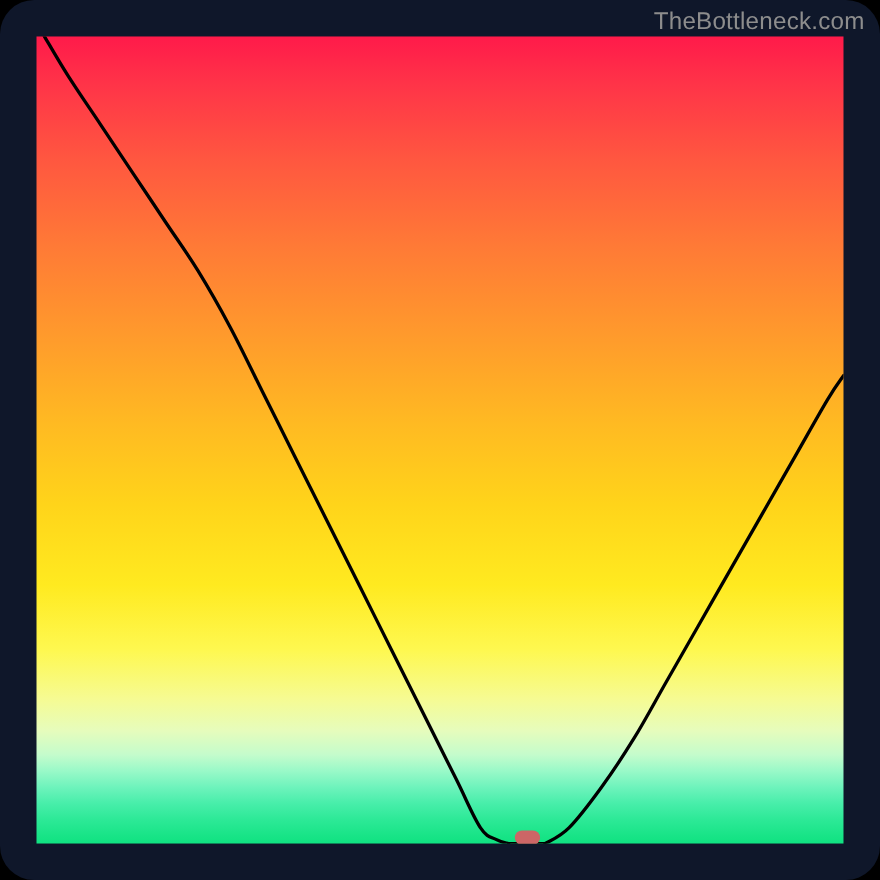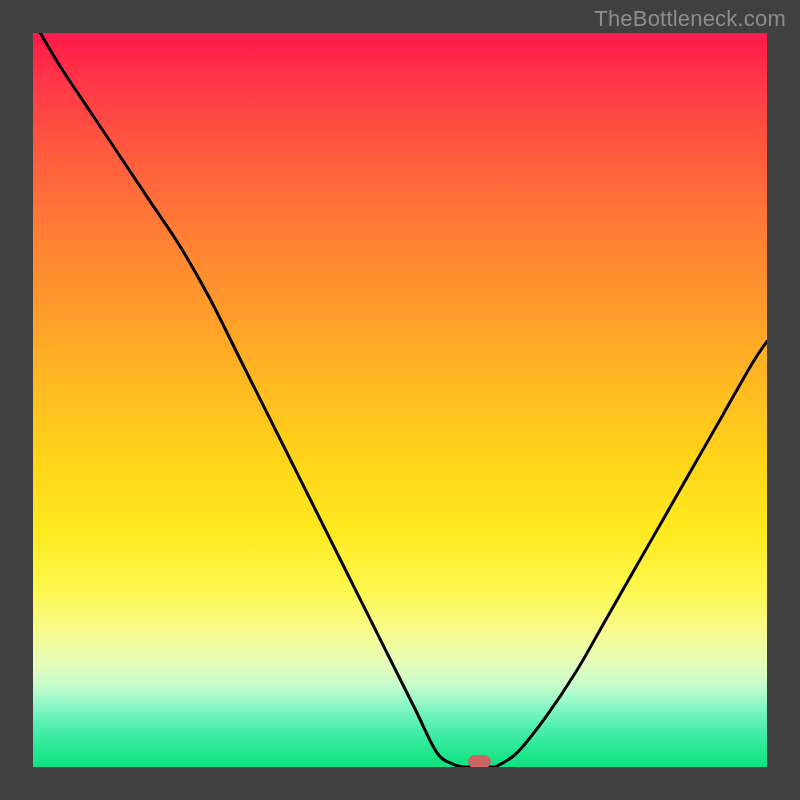--- a/index.html
+++ b/index.html
@@ -7,21 +7,22 @@
     padding: 0;
     width: 800px;
     height: 800px;
     background: #000;
     overflow: hidden;
   }
   .frame {
     position: relative;
     width: 800px;
     height: 800px;
-    background: #404040;
+    background: #0f172a;
+    border-radius: 31px;
   }
   .plot-area {
     position: absolute;
     left: 33px;
     top: 33px;
     width: 734px;
     height: 734px;
     overflow: hidden;
   }
   .gradient {

